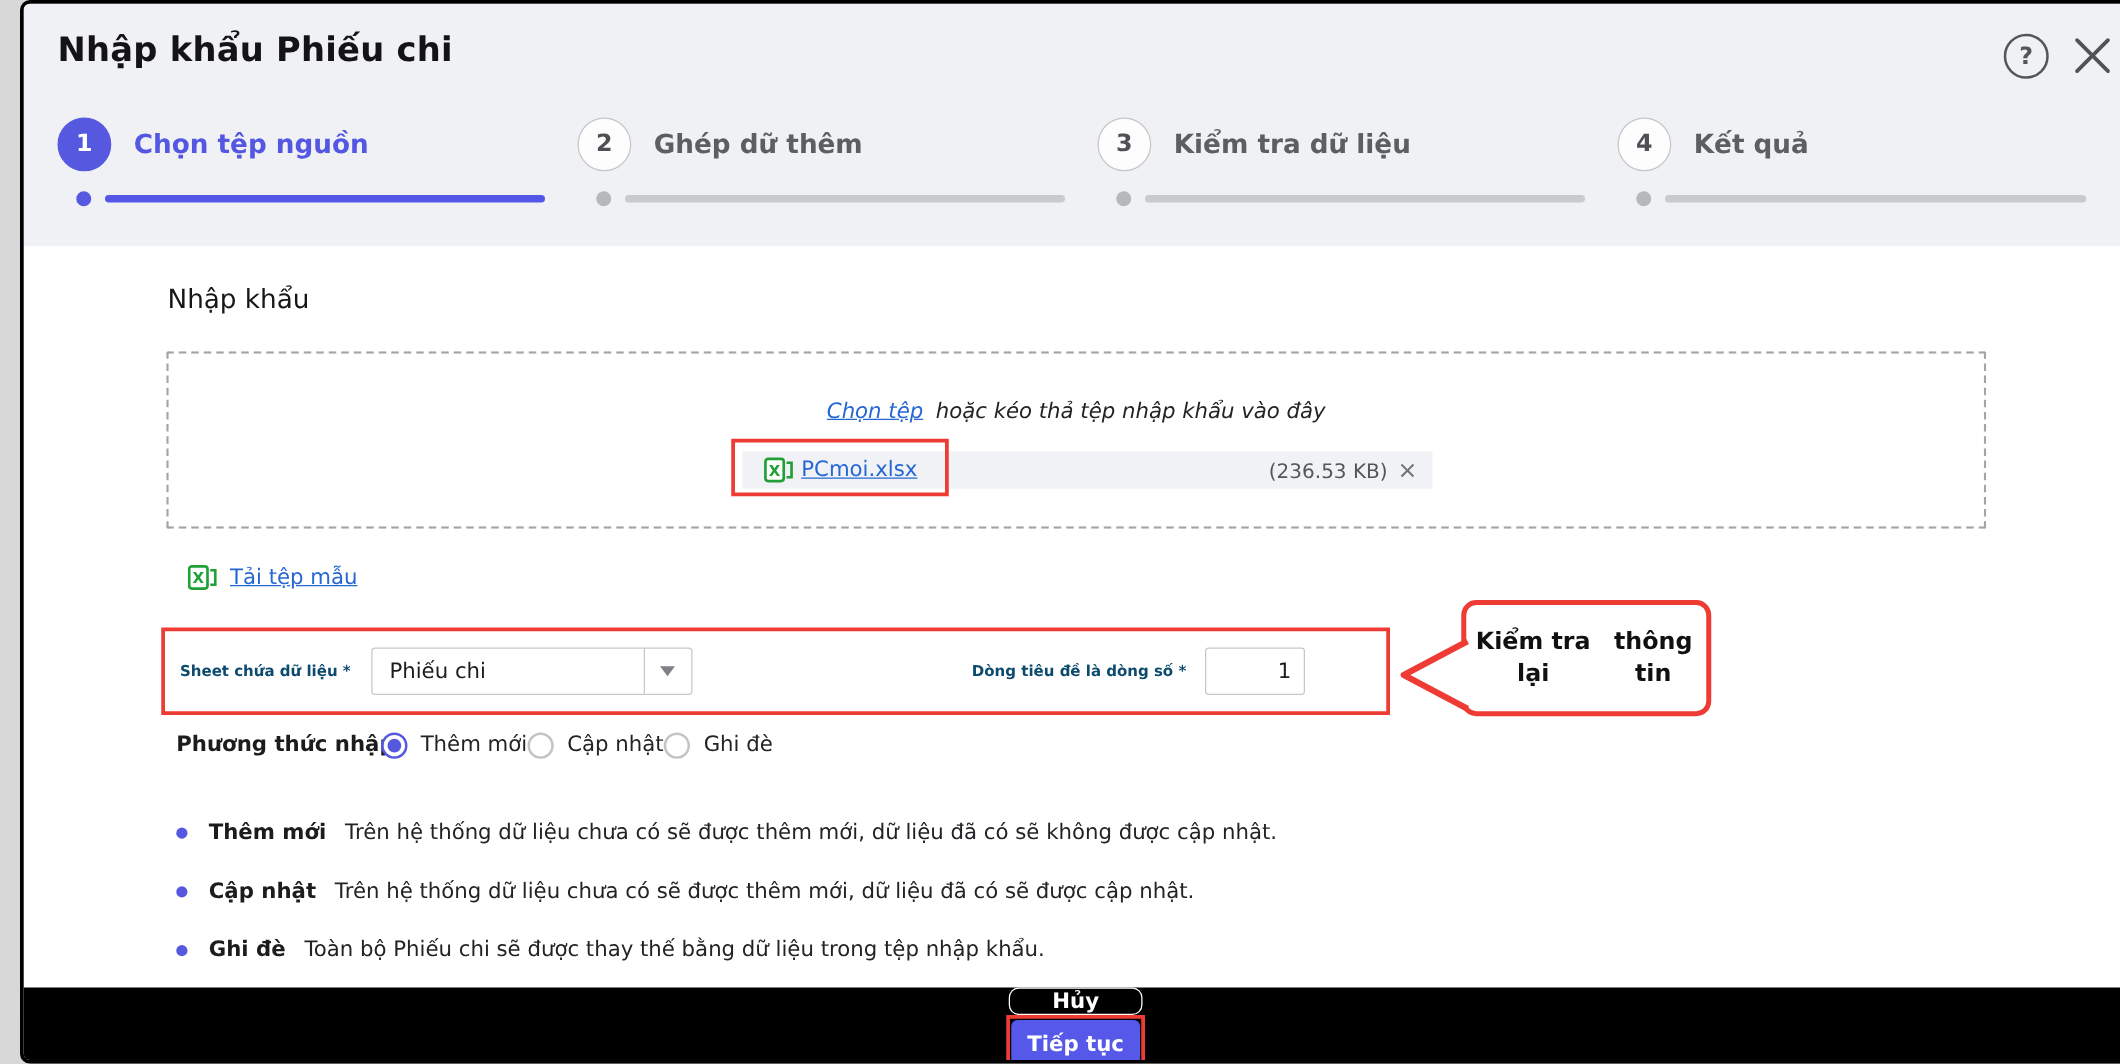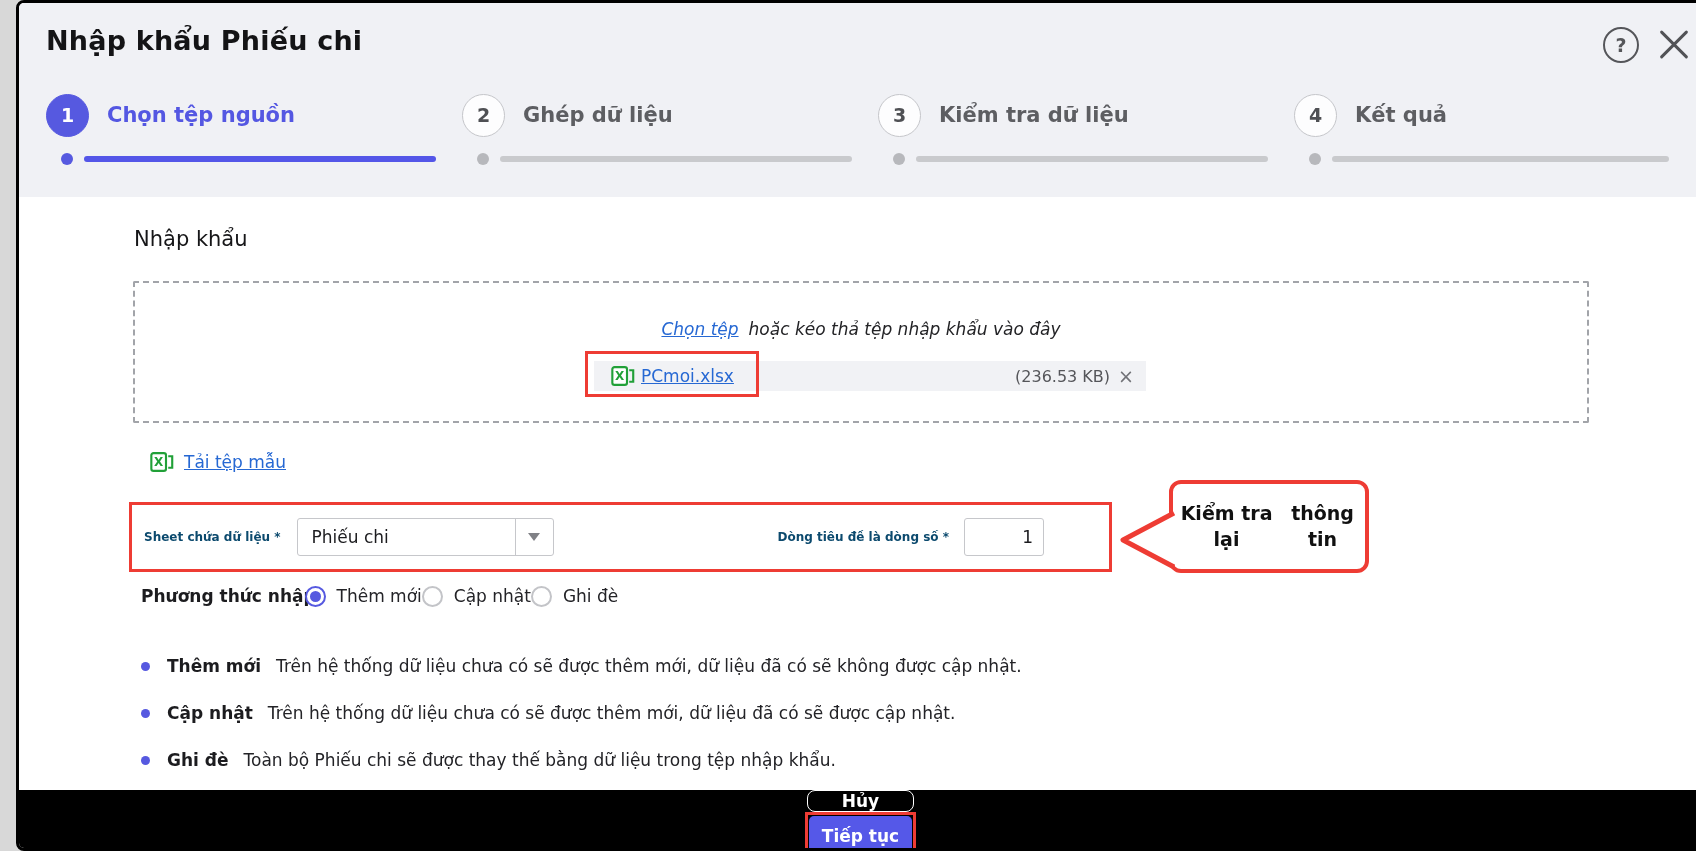--- a/index.html
+++ b/index.html
@@ -160,21 +160,21 @@
           <div class="step-label">Chọn tệp nguồn</div>
         </div>
         <div class="step-track">
           <div class="step-dot"></div>
             <div class="step-line"></div>
         </div>
       </div>
       <div class="step">
         <div class="step-top">
           <div class="step-circle">2</div>
-          <div class="step-label">Ghép dữ liệu</div>
+          <div class="step-label">Ghép dữ thêm</div>
         </div>
         <div class="step-track">
           <div class="step-dot"></div>
             <div class="step-line"></div>
         </div>
       </div>
       <div class="step">
         <div class="step-top">
           <div class="step-circle">3</div>
           <div class="step-label">Kiểm tra dữ liệu</div>

